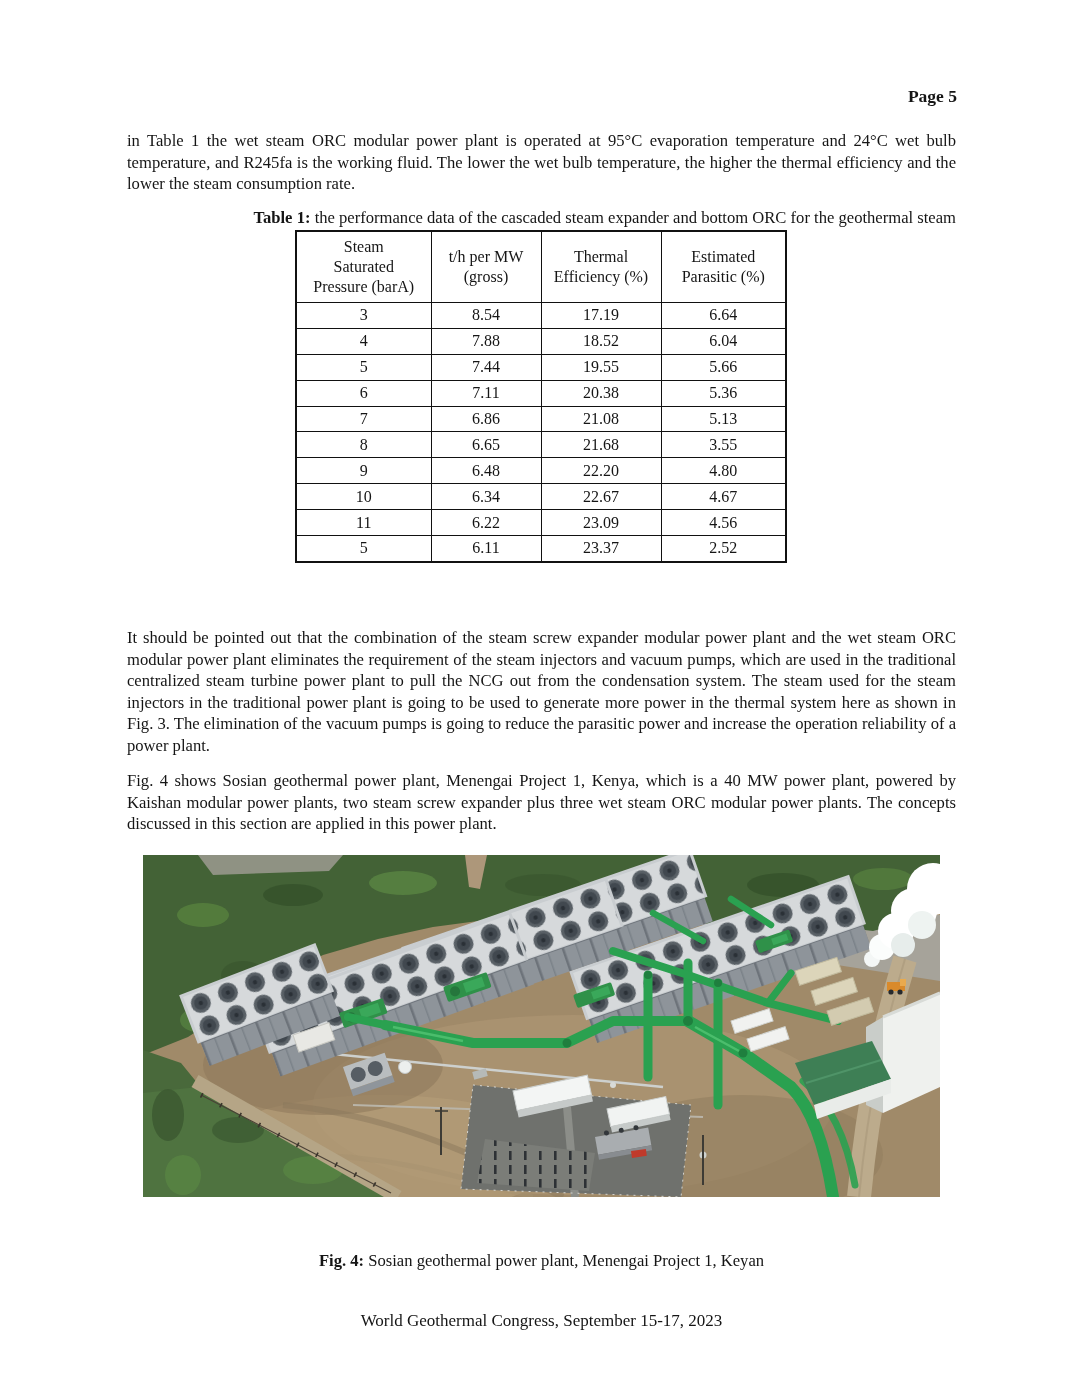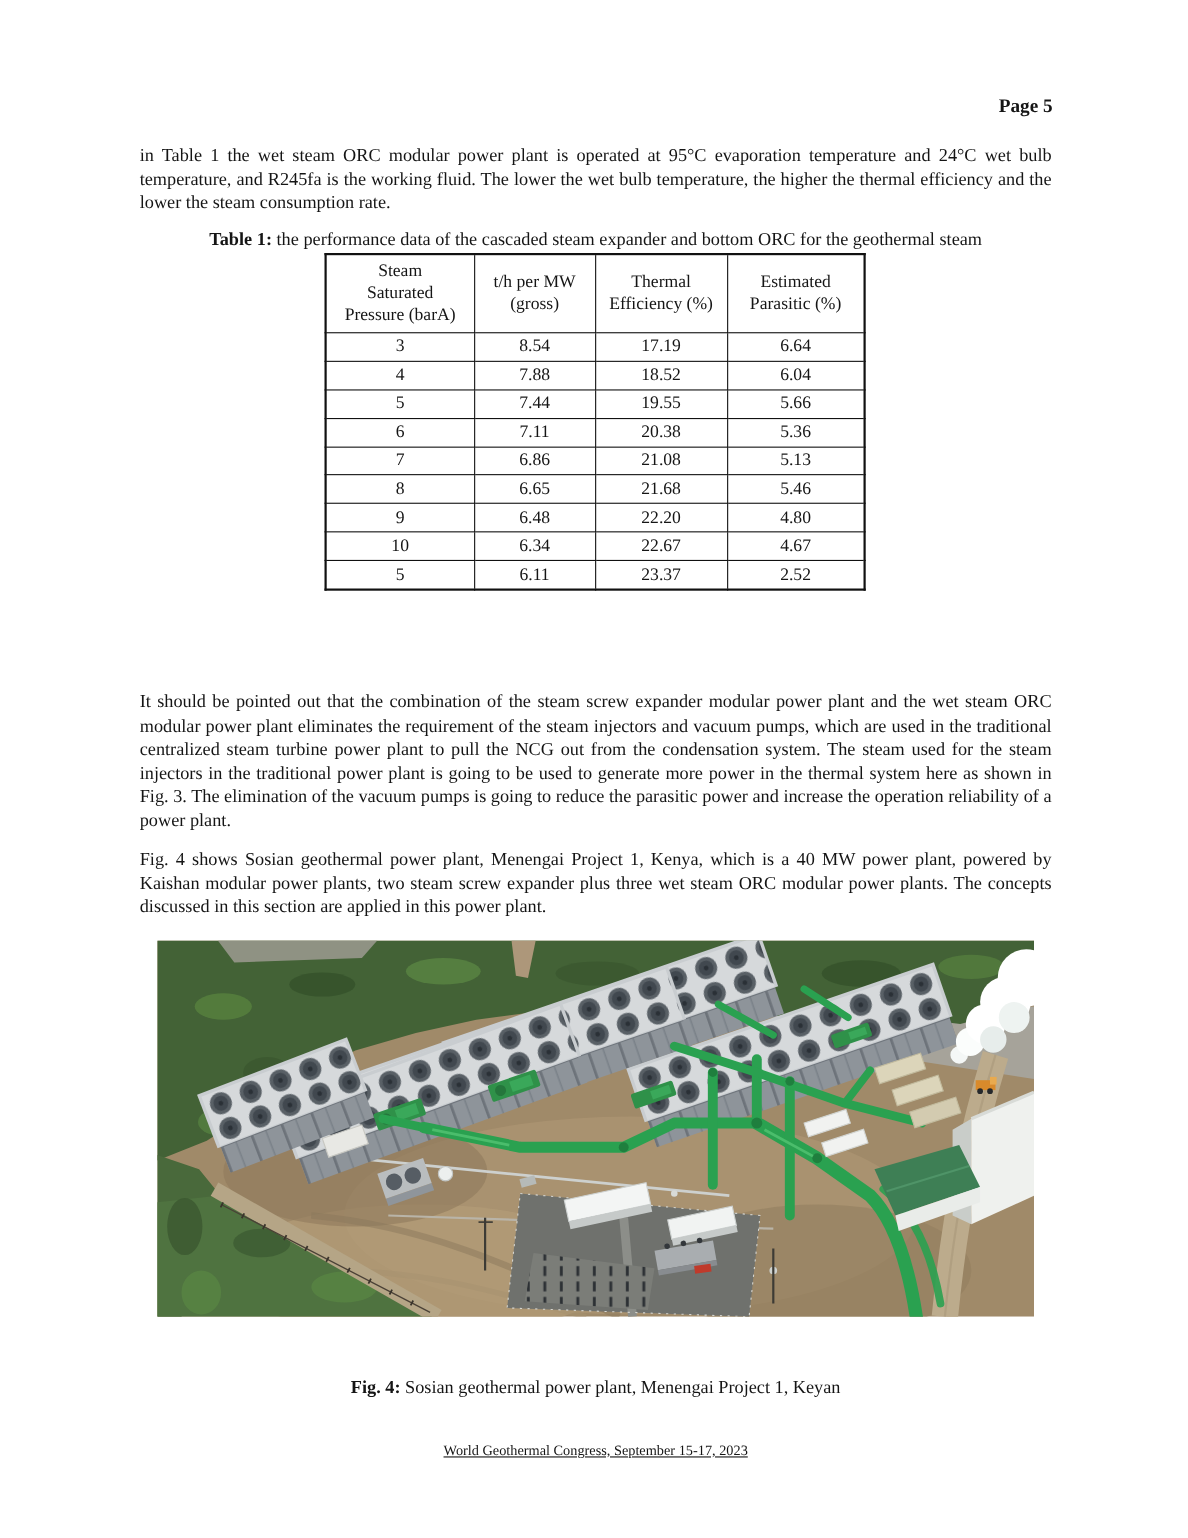--- a/index.html
+++ b/index.html
@@ -4,31 +4,31 @@
 <style>
   html,body{margin:0;padding:0;background:#e8e8e8;}
   .page{position:relative;width:1080px;height:1398px;background:#ffffff;
         font-family:"Liberation Serif","DejaVu Serif",serif;color:#151515;overflow:hidden;}
   .page-number{position:absolute;top:86px;right:123px;font-weight:bold;font-size:17.5px;}
   .para{position:absolute;left:127px;width:829px;font-size:16.6px;line-height:21.6px;
         text-align:justify;text-justify:inter-word;}
   #p1{top:130px;}
   #p2{top:627px;}
   #p3{top:770px;}
-  .tbl-caption{position:absolute;left:127px;top:208px;width:829px;text-align:center;font-size:16.6px;}
+  .tbl-caption{position:absolute;left:127px;top:208px;width:829px;text-align:right;font-size:16.6px;}
   .fig-caption{position:absolute;left:127px;top:1251px;width:829px;text-align:center;font-size:16.6px;}
   .bold{font-weight:bold;}
   table.t1{position:absolute;left:295px;top:230px;width:490px;border-collapse:collapse;
         table-layout:fixed;border:2.5px solid #111;font-size:16px;}
   table.t1 th{border:1.5px solid #111;font-weight:normal;white-space:pre-line;
         height:66px;line-height:20px;padding:2px 2px;text-align:center;vertical-align:middle;}
   table.t1 td{border:1.5px solid #111;height:24.9px;text-align:center;vertical-align:middle;padding:0;}
   .figure{position:absolute;left:143px;top:855px;width:797px;height:342px;}
   .figure svg{display:block;width:797px;height:342px;}
-  .footer{position:absolute;left:127px;top:1311px;width:829px;text-align:center;font-size:13px;text-decoration:underline;}
+  .footer{position:absolute;left:127px;top:1311px;width:829px;text-align:center;font-size:17px;}
 </style>
 </head>
 <body>
 
 <div class="page">
 
   <div class="page-number">Page 5</div>
 
   <div class="para" id="p1">in Table 1 the wet steam ORC modular power plant is operated at 95°C evaporation temperature and 24°C wet bulb temperature, and R245fa is the working fluid. The lower the wet bulb temperature, the higher the thermal efficiency and the lower the steam consumption rate.</div>
 
@@ -82,33 +82,39 @@
         <tr>
           <td>7</td>
           <td>6.86</td>
           <td>21.08</td>
           <td>5.13</td>
         </tr>
         <tr>
           <td>8</td>
           <td>6.65</td>
           <td>21.68</td>
-          <td>5.46</td>
+          <td>3.55</td>
         </tr>
         <tr>
           <td>9</td>
           <td>6.48</td>
           <td>22.20</td>
           <td>4.80</td>
         </tr>
         <tr>
           <td>10</td>
           <td>6.34</td>
           <td>22.67</td>
           <td>4.67</td>
+        </tr>
+        <tr>
+          <td>11</td>
+          <td>6.22</td>
+          <td>23.09</td>
+          <td>4.56</td>
         </tr>
         <tr>
           <td>5</td>
           <td>6.11</td>
           <td>23.37</td>
           <td>2.52</td>
         </tr>
       </tbody>
   </table>
 

